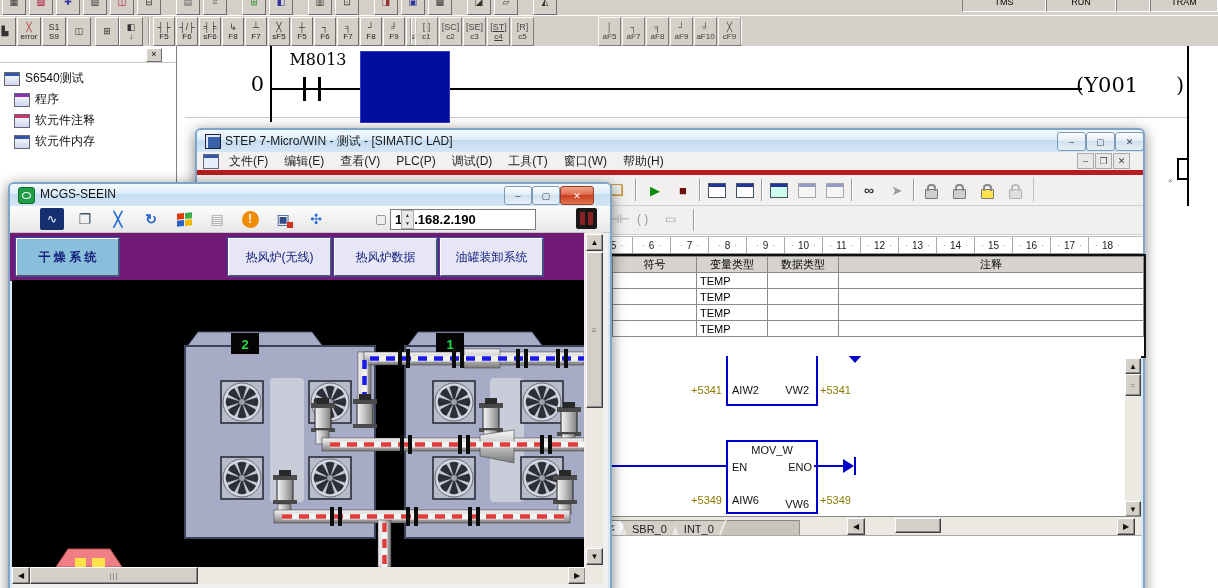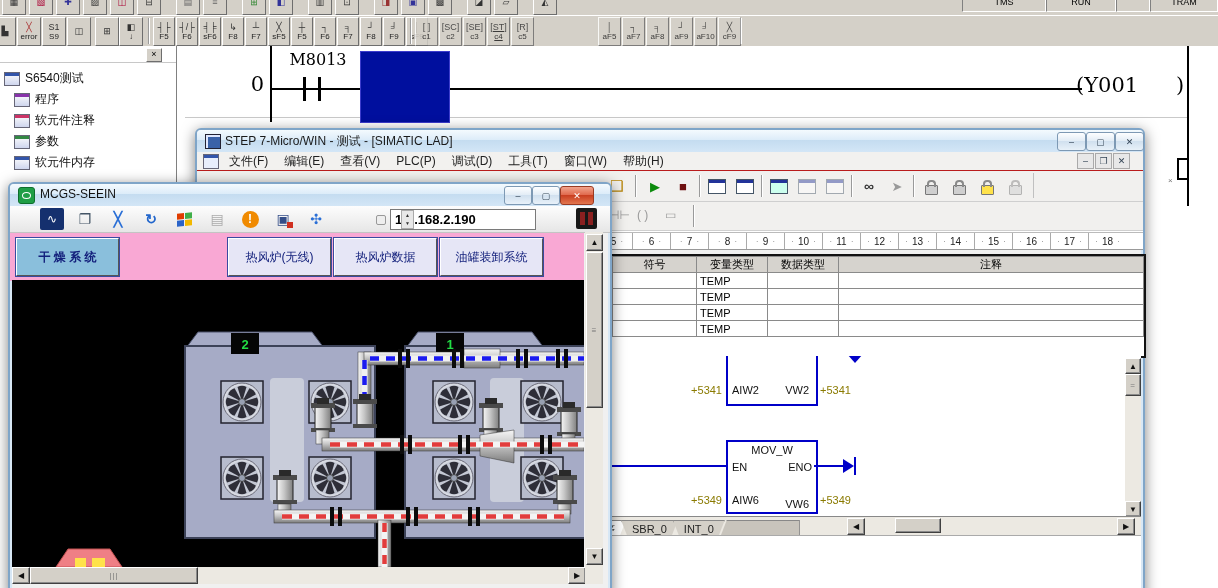--- a/index.html
+++ b/index.html
@@ -293,41 +293,37 @@
       </div>
       <div class="treeit">
         <span class="tico" style="box-shadow:inset 0 3px 0 #8833aa;"></span>
         <span>程序</span>
       </div>
       <div class="treeit">
         <span class="tico" style="box-shadow:inset 0 3px 0 #cc3366;"></span>
         <span>软元件注释</span>
       </div>
       <div class="treeit">
-        <span class="tico" style="box-shadow:inset 0 3px 0 #338844;"></span>
-        <span>参数</span>
-      </div>
-      <div class="treeit">
         <span class="tico" style="box-shadow:inset 0 3px 0 #3355aa;"></span>
         <span>软元件内存</span>
       </div>
     </div>
   </div>
 
   <div class="abs aerowin" style="left:195px;top:128px;width:946px;height:470px;">
 
     <div class="titlebar" style="height:22px;position:relative;">
       <span class="abs" style="left:8px;top:4px;width:14px;height:13px;background:#3a62a8;border:1px solid #223;box-shadow:inset 2px 2px 0 #dfe8ff;"></span>
       <span class="abs" style="left:28px;top:3px;font-size:12px;color:#1a1a1a;">STEP 7-Micro/WIN - 测试 - [SIMATIC LAD]</span>
       <span class="abs capbtn" style="left:860px;top:2px;width:27px;">‒</span>
       <span class="abs capbtn" style="left:889px;top:2px;width:27px;">▢</span>
       <span class="abs capbtn" style="left:918px;top:2px;width:27px;">✕</span>
     </div>
 
-    <div style="height:18px;background:#f2f1ef;display:flex;align-items:center;border-bottom:1px solid #b91c1c;position:relative;">
+    <div style="height:18px;background:#f2f1ef;display:flex;align-items:center;border-bottom:5px solid #b91c1c;position:relative;">
       <span class="abs" style="left:6px;top:2px;width:14px;height:13px;background:#e8eefc;border:1px solid #667;box-shadow:inset 0 3px 0 #3355aa;"></span>
       <span style="width:24px;"></span>
       <span class="menuit">文件(F)</span>
       <span class="menuit">编辑(E)</span>
       <span class="menuit">查看(V)</span>
       <span class="menuit">PLC(P)</span>
       <span class="menuit">调试(D)</span>
       <span class="menuit">工具(T)</span>
       <span class="menuit">窗口(W)</span>
       <span class="menuit">帮助(H)</span>
@@ -617,21 +613,21 @@
         <span class="abs" style="left:10px;top:0px;width:11px;height:17px;background:#e8e8e8;border:1px solid #aaa;font-size:5px;line-height:8px;text-align:center;color:#333;">▲<br>▼</span>
         <span style="font-size:13px;font-weight:bold;padding-left:12px;">.168.2.190</span>
       </div>
 
       <div class="abs" style="left:566px;top:2px;width:21px;height:21px;background:#181818;border-radius:2px;display:flex;align-items:center;justify-content:center;gap:3px;">
         <span style="width:5px;height:13px;background:#8b2020;"></span>
         <span style="width:5px;height:13px;background:#8b2020;"></span>
       </div>
     </div>
 
-    <div style="height:48px;background:#f9a8d4;position:relative;width:574px;">
+    <div style="height:48px;background:#701a75;position:relative;width:574px;">
       <div class="abs mnav active" style="left:6px;top:5px;width:101px;">干 燥 系 统</div>
       <div class="abs mnav" style="left:324px;top:5px;width:101px;">热风炉数据</div>
       <div class="abs mnav" style="left:218px;top:5px;width:101px;">热风炉(无线)</div>
       <div class="abs mnav" style="left:430px;top:5px;width:101px;">油罐装卸系统</div>
     </div>
 
     <div class="abs" style="left:2px;top:96px;width:572px;height:287px;background:#000;overflow:hidden;">
       <svg width="572" height="287" viewBox="0 0 572 287" xmlns="http://www.w3.org/2000/svg">
         <defs>
           <linearGradient id="gpH" x1="0" y1="0" x2="0" y2="1">

